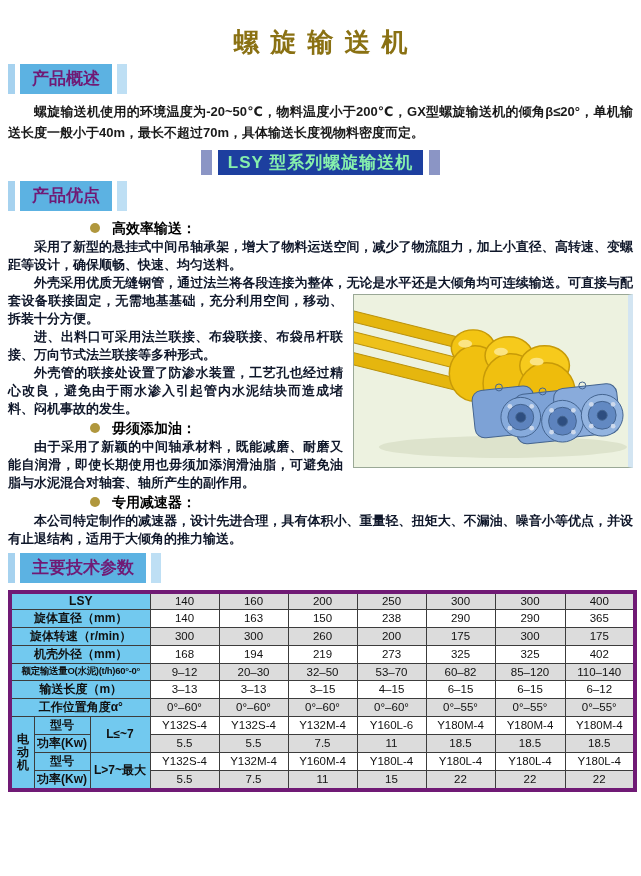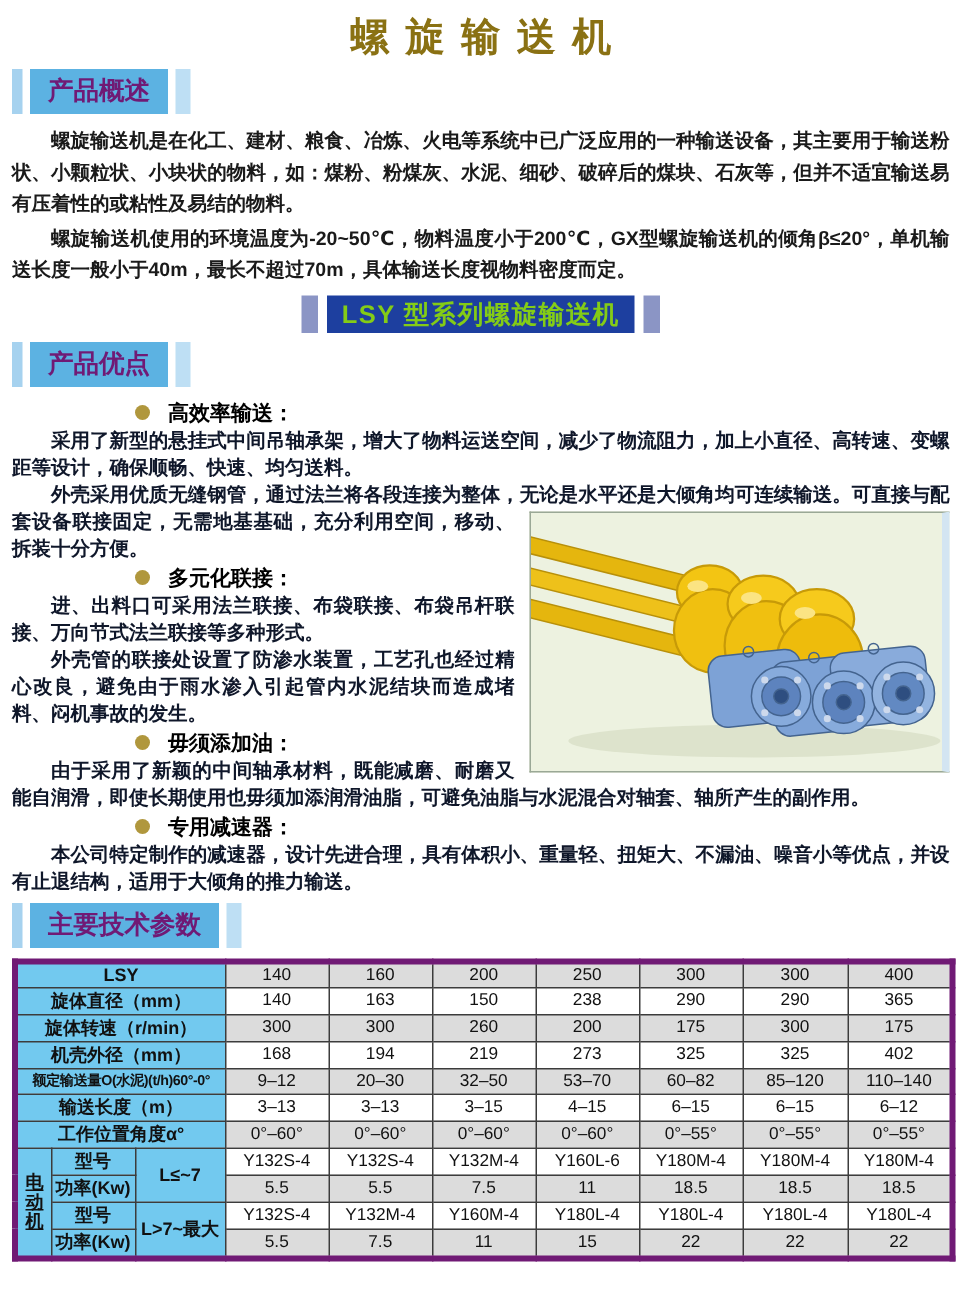--- a/index.html
+++ b/index.html
@@ -1,21 +1,21 @@
 <!DOCTYPE html>
 <html><head>
 <meta charset="utf-8">
 <style>
   * { box-sizing: border-box; }
   html,body { margin:0; padding:0; }
   body {
     width:641px; height:876px; overflow:hidden; background:#ffffff;
     font-family:"Liberation Sans","DejaVu Sans",sans-serif; color:#111;
   }
-  .page { padding:6px 8px 0 8px; position:relative; }
+  .page { padding:24px 8px 0 8px; position:relative; }
 
   
   .main-title {
     text-align:center; color:#8a7113; font-size:26px; font-weight:bold;
     letter-spacing:11px; padding-left:11px; margin:2px 0 6px 0; line-height:32px;
   }
 
   
   .sec-header { display:flex; align-items:stretch; height:30px; margin:5px 0 7px 0; clear:both; }
   .bar-l { width:7px; background:#a6d2ef; margin-right:5px; }
@@ -25,21 +25,21 @@
   
   .para {
     font-size:13px; font-weight:bold; line-height:21px; color:#1a1a1a;
     text-indent:2em; margin:0 0 2px 0; text-align:justify;
   }
 
   
   .banner-row { display:flex; justify-content:center; align-items:stretch; height:25px; margin:7px 0 6px 0; }
   .banner-bar { width:11px; background:#8b95c5; }
   .banner-box {
-    background:#1d3f9f; color:#84cc16; font-weight:bold; font-size:17px;
+    background:#1d3f9f; color:#86efac; font-weight:bold; font-size:17px;
     line-height:25px; padding:0 10px; margin:0 6px; letter-spacing:1px;
   }
 
   
   .adv { margin-top:2px; }
   .adv-title-line { padding-left:82px; font-size:14px; font-weight:bold; line-height:20px; color:#000; }
   .dot { display:inline-block; width:10px; height:10px; border-radius:50%; background:#b0973d; margin-right:12px; }
   .adv-body {
     font-size:13px; font-weight:bold; line-height:18px; color:#0f172a;
     text-indent:2em; margin:0; text-align:justify;
@@ -57,36 +57,35 @@
     width:625px; table-layout:fixed; border-collapse:collapse;
     border:4px solid #701a75; margin-top:2px;
   }
   table.spec td {
     border:1px solid #3c3c3c; height:17px; padding:0 1px;
     font-size:11.5px; text-align:center; vertical-align:middle; background:#fff;
   }
   table.spec tr.odd td { background:#dcdcdc; }
   table.spec td.lbl { background:#72c9ef !important; font-weight:bold; font-size:12px; }
   table.spec td.lbl.sm { font-size:9.5px; letter-spacing:-0.3px; }
-  table.spec td.grp { background:#72c9ef !important; font-weight:bold; font-size:12px; word-break:break-all; line-height:13px; padding:0 5px;text-decoration:underline; }
+  table.spec td.grp { background:#72c9ef !important; font-weight:bold; font-size:12px; word-break:break-all; line-height:13px; padding:0 5px; }
 </style>
 </head>
 <body>
 
 <div class="page">
 
   <div class="main-title">螺旋输送机</div>
 
   <div class="sec-header">
     <div class="bar-l"></div>
     <div class="hdr-box">产品概述</div>
     <div class="bar-r"></div>
   </div>
 
-  <p class="para">螺旋输送机是在化工、建材、粮食、冶炼、火电等系统中已广泛应用的一种输送设备，其主要用于输送粉状、小颗粒状、小块状的物料，如：煤粉、粉煤灰、水泥、细砂、破碎后的煤块、石灰等，但并不适宜输送易有压着性的或粘性及易结的物料。</p>
   <p class="para">螺旋输送机使用的环境温度为-20~50℃，物料温度小于200℃，GX型螺旋输送机的倾角β≤20°，单机输送长度一般小于40m，最长不超过70m，具体输送长度视物料密度而定。</p>
 
   <div class="banner-row">
     <div class="banner-bar"></div>
     <div class="banner-box">LSY 型系列螺旋输送机</div>
     <div class="banner-bar"></div>
   </div>
 
   <div class="sec-header">
     <div class="bar-l"></div>
@@ -154,23 +153,20 @@
               <circle cx="199" cy="137" r="2.4"></circle>
               <circle cx="221" cy="137" r="2.4"></circle>
           <circle cx="239" cy="109" r="2.4"></circle>
               <circle cx="261" cy="109" r="2.4"></circle>
               <circle cx="239" cy="131" r="2.4"></circle>
               <circle cx="261" cy="131" r="2.4"></circle>
         </g>
       </svg>
         </span><span>联接固定，无需地基基础，充分利用空间，移动、拆装十分方便。</span></p>
 
-    <div class="adv-title-line">
-      <span class="dot"></span><span>多元化联接：</span>
-    </div>
     <p class="adv-body">进、出料口可采用法兰联接、布袋联接、布袋吊杆联接、万向节式法兰联接等多种形式。</p>
 
     <p class="adv-body">外壳管的联接处设置了防渗水装置，工艺孔也经过精心改良，避免由于雨水渗入引起管内水泥结块而造成堵料、闷机事故的发生。</p>
 
     <div class="adv-title-line">
       <span class="dot"></span><span>毋须添加油：</span>
     </div>
     <p class="adv-body">由于采用了新颖的中间轴承材料，既能减磨、耐磨又能自润滑，即使长期使用也毋须加添润滑油脂，可避免油脂与水泥混合对轴套、轴所产生的副作用。</p>
 
     <div class="adv-title-line">

